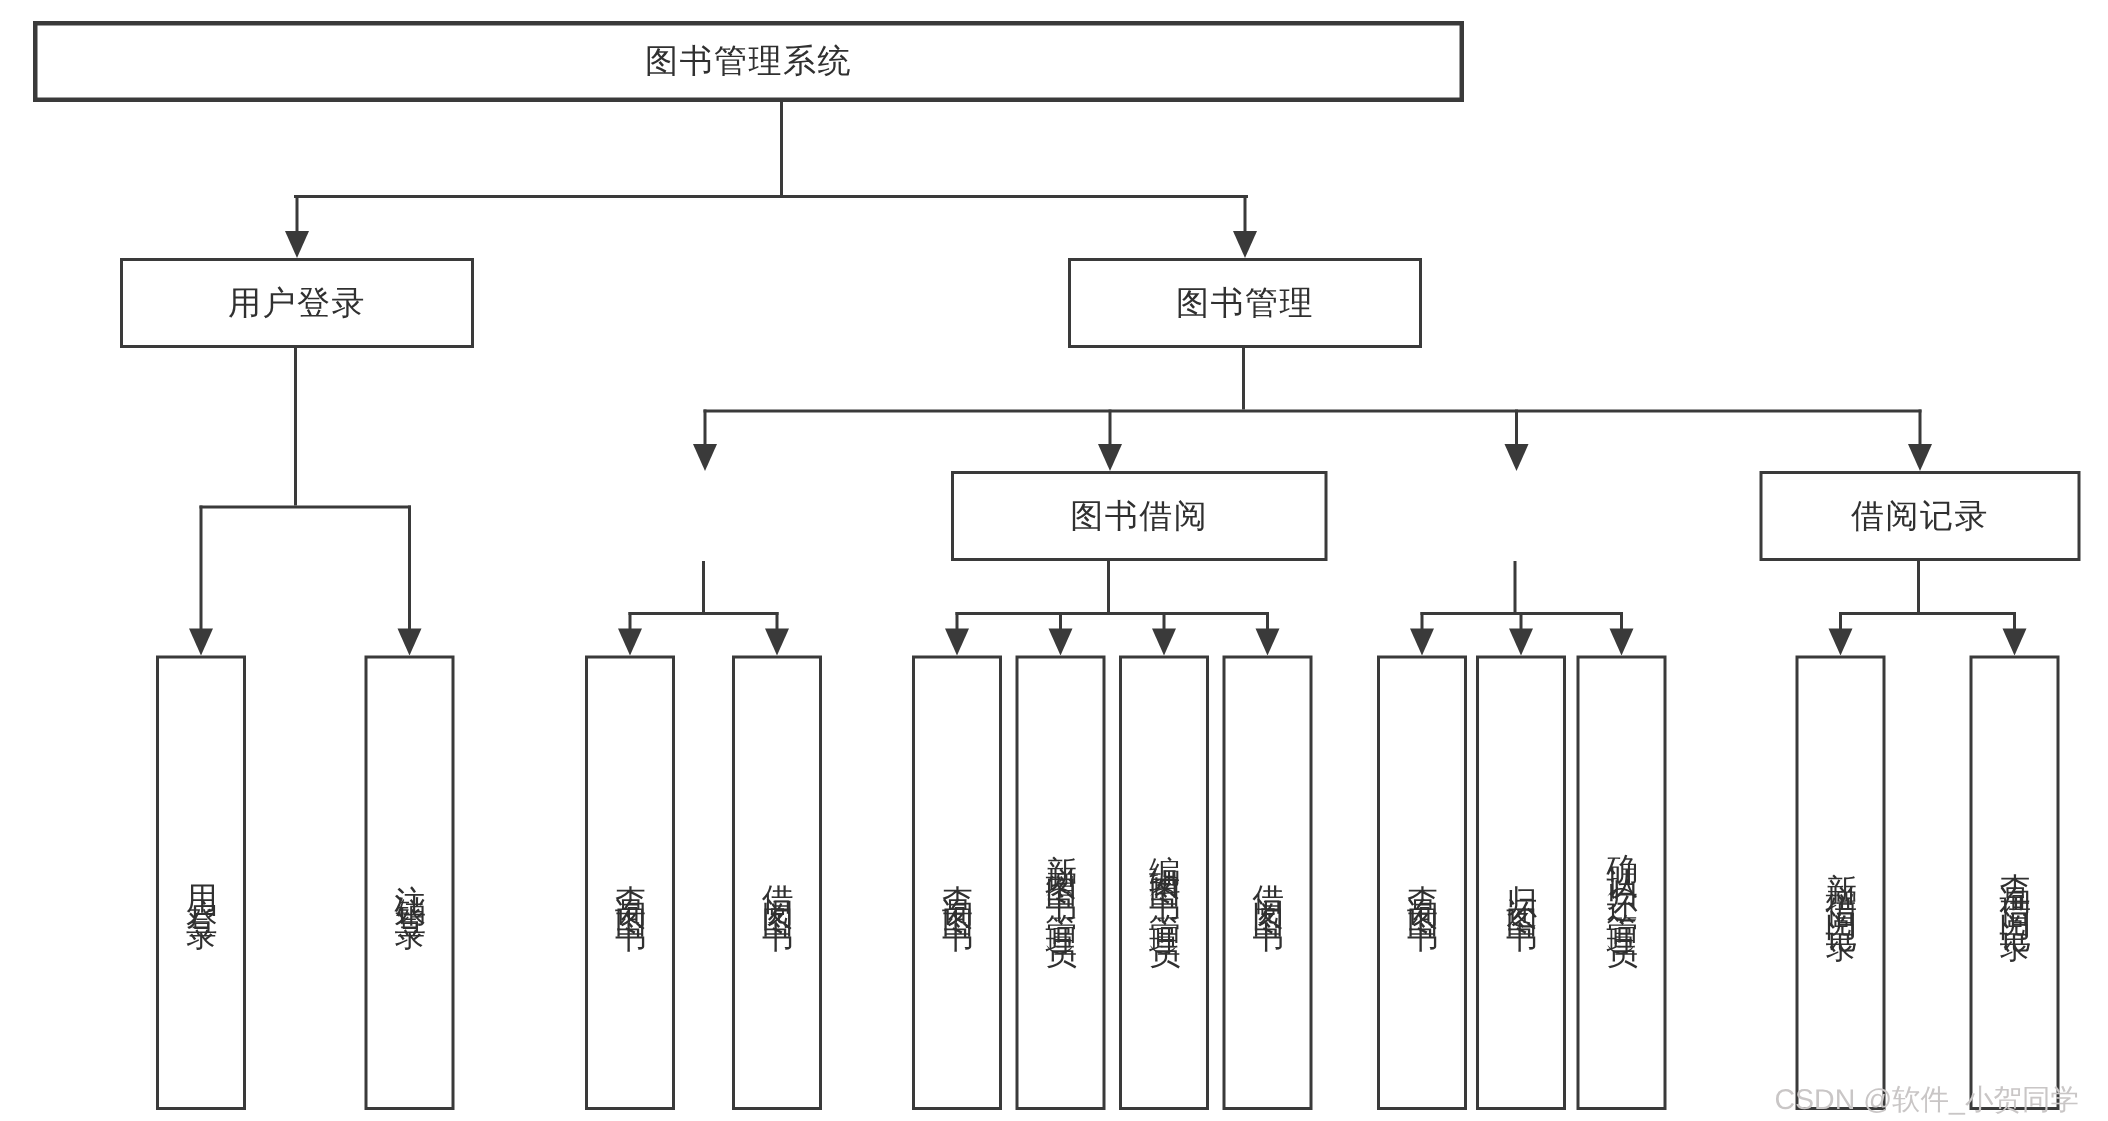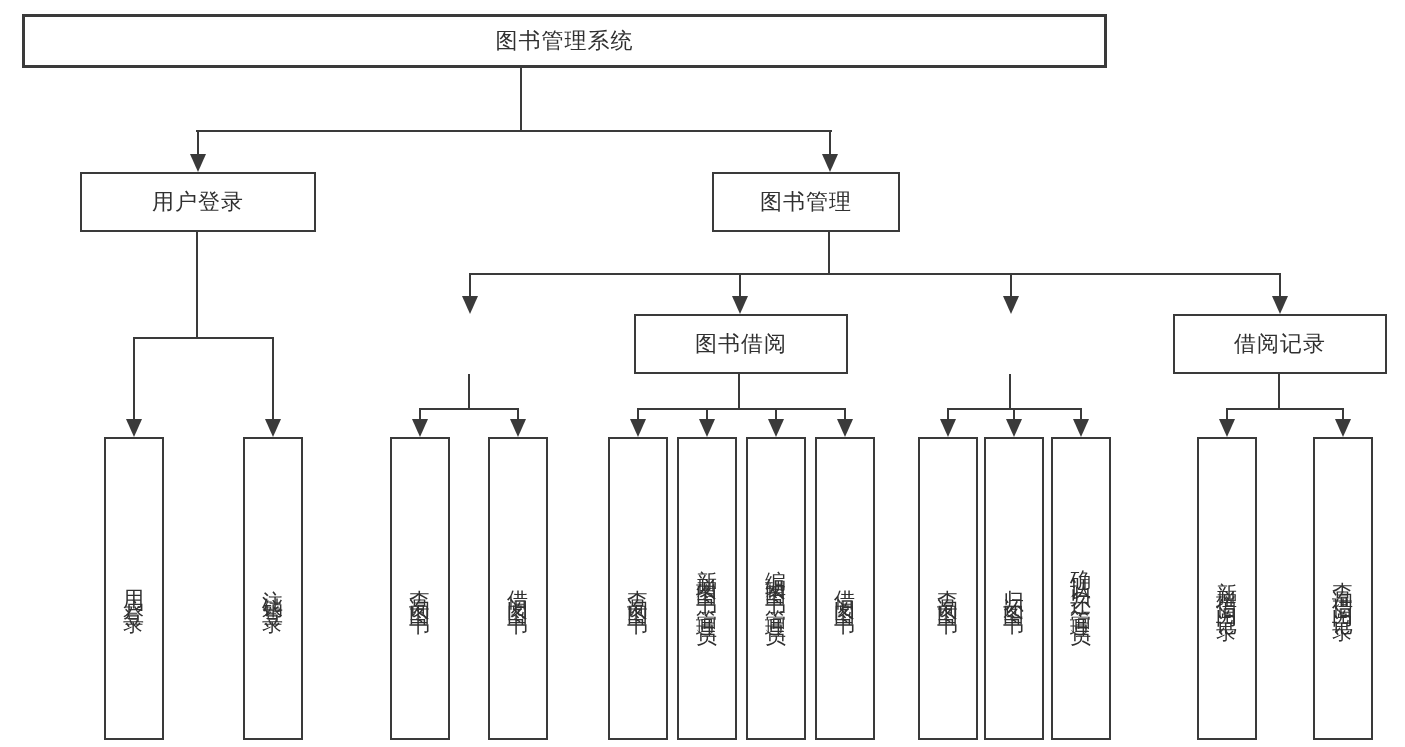--- a/index.html
+++ b/index.html
@@ -53,20 +53,21 @@
     font-size:19px;
     color:var(--wm);
     white-space:nowrap;
     z-index:5;
   }
 </style>
 </head>
 <body>
 
 <div id="stage">
+  <span id="watermark">CSDN @软件_小贺同学</span>
 <div class="h-line" style="left: 196px; top: 130px; width: 636px;"></div>
     <div class="h-line" style="left: 133px; top: 337px; width: 141px;"></div>
     <div class="h-line" style="left: 469px; top: 273px; width: 812px;"></div>
     <div class="h-line" style="left: 419px; top: 408px; width: 100px;"></div>
     <div class="h-line" style="left: 637px; top: 408px; width: 209px;"></div>
     <div class="h-line" style="left: 947px; top: 408px; width: 135px;"></div>
     <div class="h-line" style="left: 1226px; top: 408px; width: 118px;"></div>
     <div class="v-line" style="left: 520px; top: 68px; height: 62px;"></div>
     <div class="v-line" style="left: 196px; top: 232px; height: 105px;"></div>
     <div class="v-line" style="left: 828px; top: 232px; height: 41px;"></div>
@@ -105,30 +106,30 @@
     <div class="v-line" style="left: 947px; top: 408px; height: 15px;"></div>
     <div class="arrowhead" style="left: 940px; top: 419px;"></div>
     <div class="v-line" style="left: 1013px; top: 408px; height: 15px;"></div>
     <div class="arrowhead" style="left: 1006px; top: 419px;"></div>
     <div class="v-line" style="left: 1080px; top: 408px; height: 15px;"></div>
     <div class="arrowhead" style="left: 1073px; top: 419px;"></div>
     <div class="v-line" style="left: 1226px; top: 408px; height: 15px;"></div>
     <div class="arrowhead" style="left: 1219px; top: 419px;"></div>
     <div class="v-line" style="left: 1342px; top: 408px; height: 15px;"></div>
     <div class="arrowhead" style="left: 1335px; top: 419px;"></div>
-    <div class="node root" style="left: 22px; top: 14px; width: 1085px; height: 54px;">
+    <div class="node root" style="left: 22px; top: 14px; width: 954px; height: 54px;">
       <span>图书管理系统</span>
     </div>
     <div class="node" style="left: 80px; top: 172px; width: 236px; height: 60px;">
       <span>用户登录</span>
     </div>
-    <div class="node" style="left: 712px; top: 172px; width: 188px; height: 60px;">
+    <div class="node" style="left: 712px; top: 172px; width: 236px; height: 60px;">
       <span>图书管理</span>
     </div>
-    <div class="node" style="left: 634px; top: 314px; width: 214px; height: 60px;">
+    <div class="node" style="left: 634px; top: 314px; width: 251px; height: 60px;">
       <span>图书借阅</span>
     </div>
     <div class="node" style="left: 1173px; top: 314px; width: 214px; height: 60px;">
       <span>借阅记录</span>
     </div>
     <div class="node leaf" style="left: 104px; top: 437px; width: 60px; height: 303px;">
       <span class="vtext">用户登录</span>
     </div>
     <div class="node leaf" style="left: 243px; top: 437px; width: 60px; height: 303px;">
       <span class="vtext">注销登录</span>

